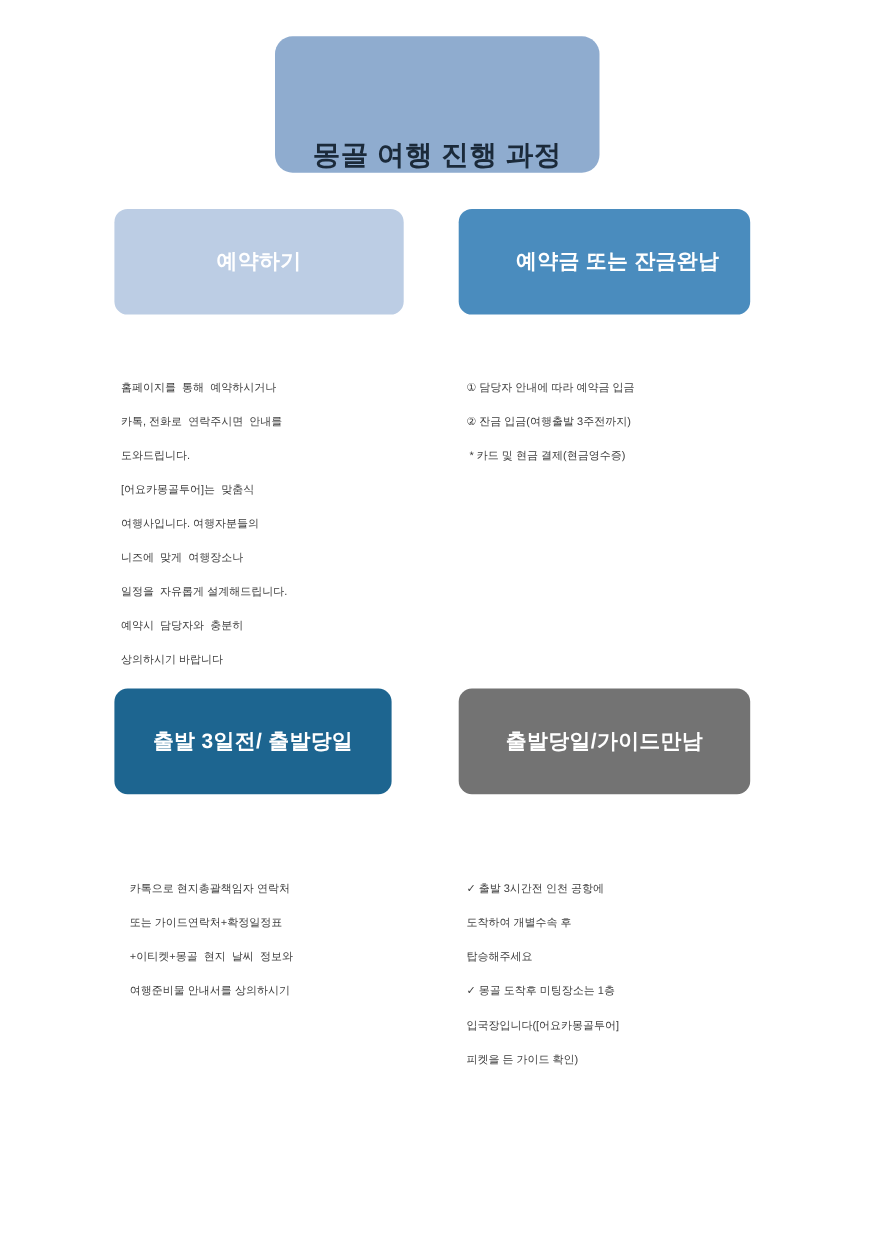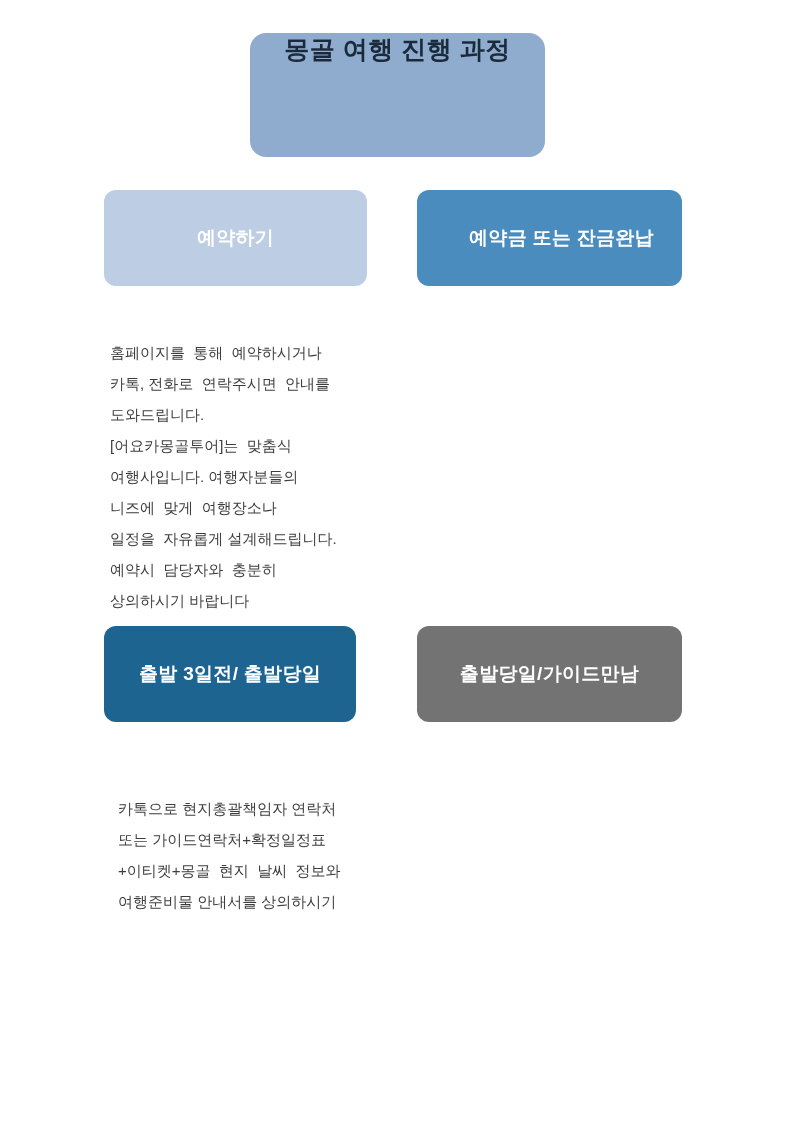--- a/index.html
+++ b/index.html
@@ -25,21 +25,21 @@
   
   .title-box {
     position: absolute;
     left: 250px;
     top: 33px;
     width: 295px;
     height: 124px;
     background: #8faccf;
     border-radius: 16px;
     display: flex;
-    align-items: flex-start;
+    align-items: flex-end;
     justify-content: center;
     box-sizing: border-box;
   }
   .title-box .title-text {
     font-size: 25px;
     font-weight: bold;
     color: #1b2a3a;
     letter-spacing: 0.5px;
   }
 
@@ -90,21 +90,21 @@
     left: 417px;
     top: 626px;
     width: 265px;
     height: 96px;
     background: #737373;
   }
 
   
   .body-block {
     position: absolute;
-    font-size: 15px;
+    font-size: 10px;
     line-height: 31px;
     color: #3d3d3d;
     box-sizing: border-box;
   }
   .body-block p {
     margin: 0;
     white-space: pre-wrap;
   }
 
   .block-1 {
@@ -163,22 +163,35 @@
 카톡, 전화로  연락주시면  안내를
 도와드립니다.
 [어요카몽골투어]는  맞춤식
 여행사입니다. 여행자분들의
 니즈에  맞게  여행장소나
 일정을  자유롭게 설계해드립니다.
 예약시  담당자와  충분히
 상의하시기 바랍니다</p>
   </div>
 
+  <div class="body-block block-2">
+    <p>① 담당자 안내에 따라 예약금 입금
+② 잔금 입금(여행출발 3주전까지)
+ * 카드 및 현금 결제(현금영수증)</p>
+  </div>
 
   <div class="body-block block-3">
     <p>카톡으로 현지총괄책임자 연락처
 또는 가이드연락처+확정일정표
 +이티켓+몽골  현지  날씨  정보와
 여행준비물 안내서를 상의하시기</p>
   </div>
 
+  <div class="body-block block-4">
+    <p>✓ 출발 3시간전 인천 공항에
+도착하여 개별수속 후
+탑승해주세요
+✓ 몽골 도착후 미팅장소는 1층
+입국장입니다([어요카몽골투어]
+피켓을 든 가이드 확인)</p>
+  </div>
 
 </div>
 
 </body></html>

